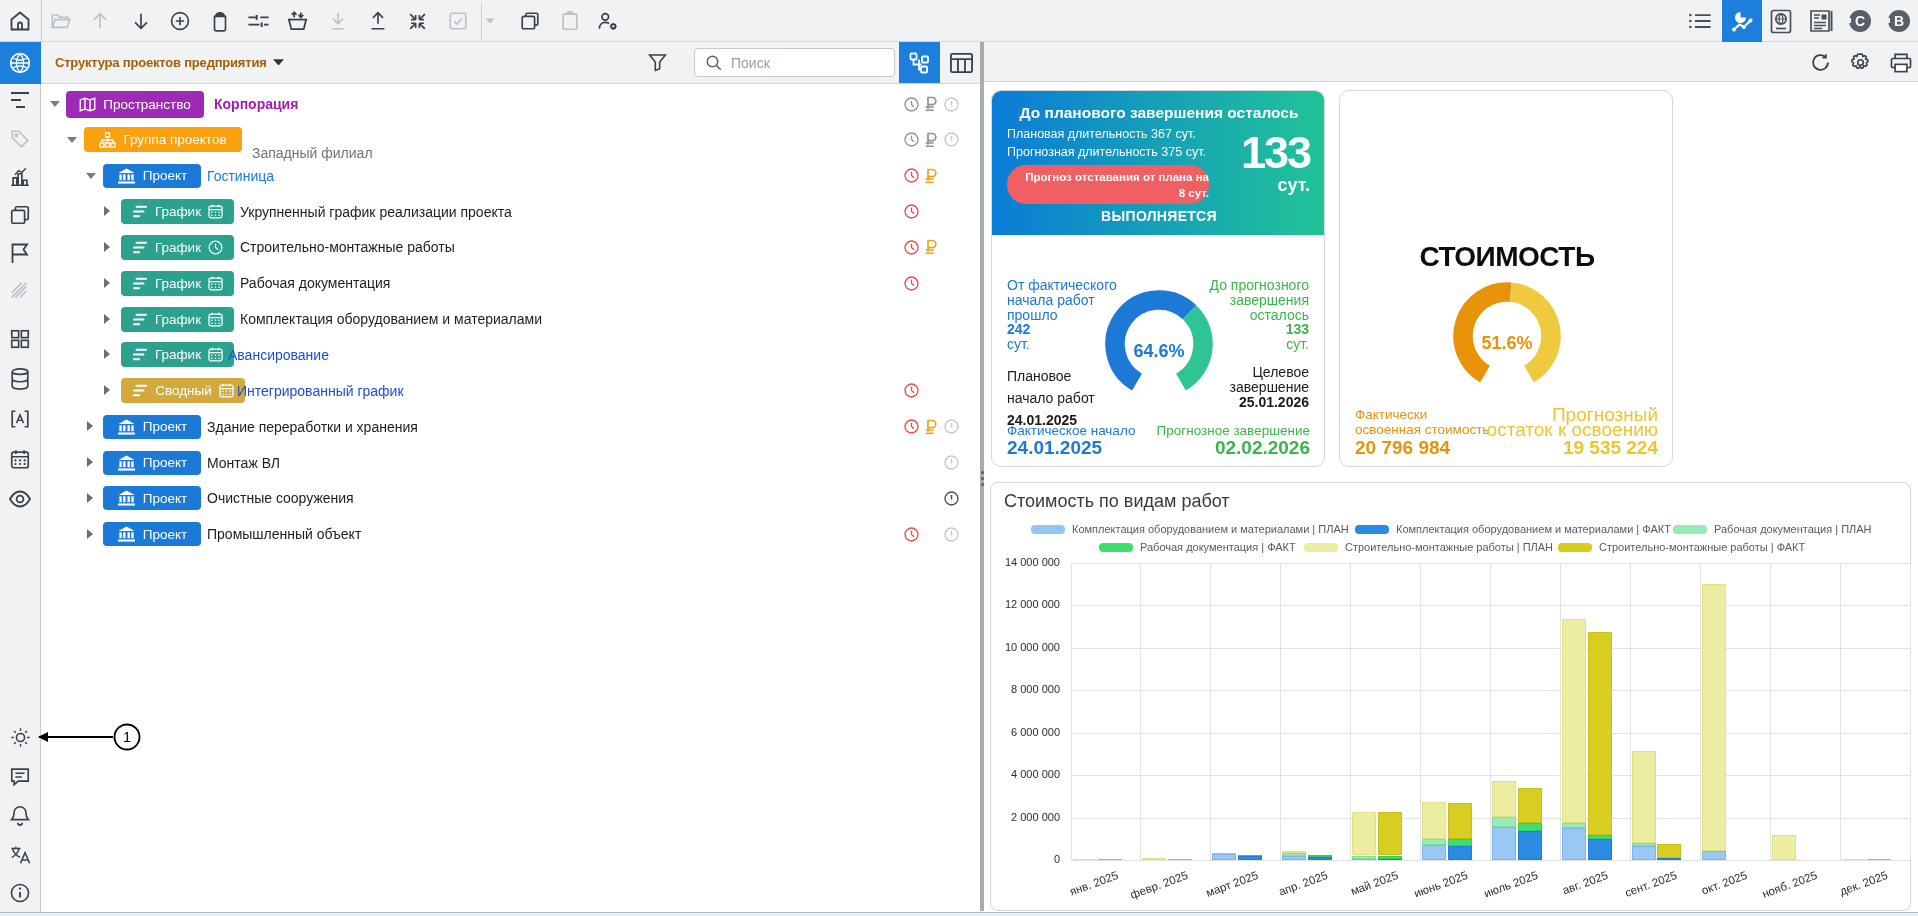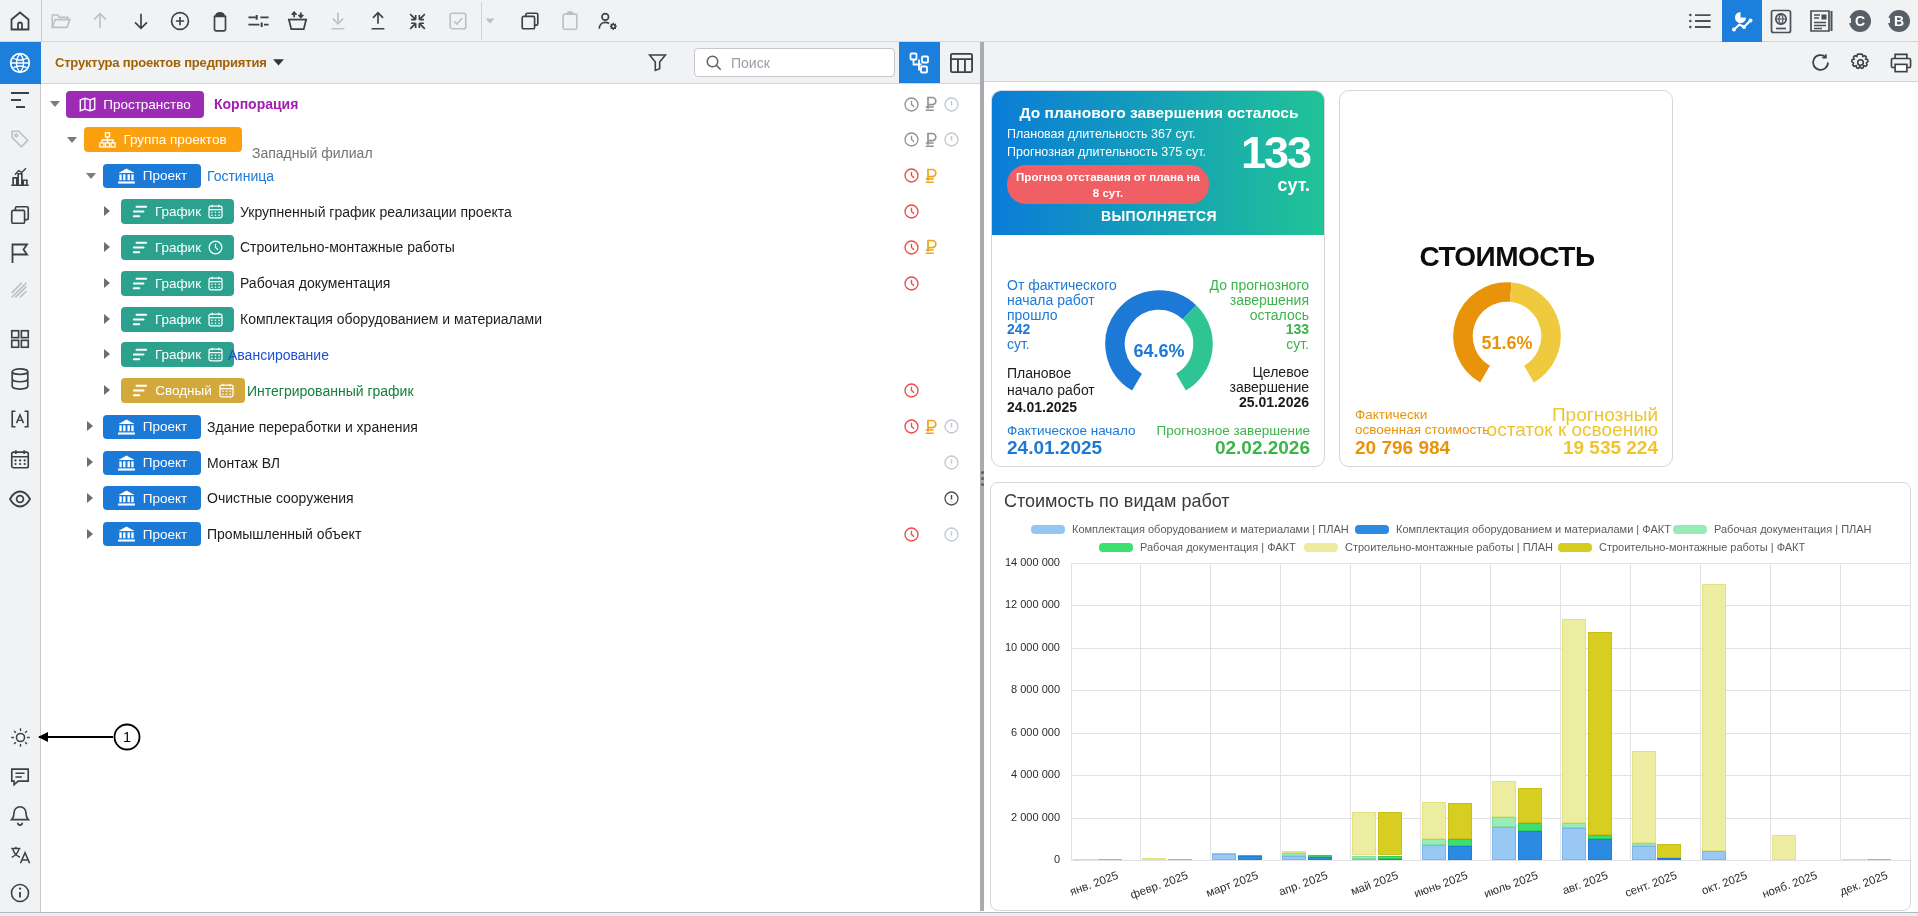--- a/index.html
+++ b/index.html
@@ -17,21 +17,21 @@
 #botline { left:0; top:912px; width:1918px; height:1px; background:#b5b8bb; }
 .vline { top:2px; width:1px; height:38px; background:#d0d0d0; }
 
 .badge { position:absolute; border-radius:4px; color:#fff; font-size:13.5px; display:flex; align-items:center; justify-content:center; gap:7px; }
 .lbl { position:absolute; font-size:14px; color:#1d1d1d; white-space:nowrap; }
 .caret-d { position:absolute; width:0; height:0; border-left:5.5px solid transparent; border-right:5.5px solid transparent; border-top:6px solid #7c7c7c; }
 .caret-r { position:absolute; width:0; height:0; border-top:5.5px solid transparent; border-bottom:5.5px solid transparent; border-left:6px solid #6e6e6e; }
 .rowico { position:absolute; }
 
 .card { position:absolute; background:#fff; border:1px solid #d6d6d6; border-radius:10px; overflow:hidden; }
-.pill { position:absolute; background:#ef5f63; border-radius:19px; color:#fff; font-weight:bold; font-size:11.5px; text-align:center; line-height:16px; display:flex; flex-direction:column; justify-content:center; }
+.pill { position:absolute; background:#ef5f63; border-radius:19px; color:#fff; font-weight:bold; font-size:11.5px; text-align:right; line-height:16px; display:flex; flex-direction:column; justify-content:center; }
 .pill div { white-space:nowrap; }
 
 .gl-h { position:absolute; height:1px; background:#e2e2e6; }
 .gl-v { position:absolute; width:1px; background:#e2e2e6; }
 .ylab { position:absolute; font-size:11px; color:#2d2d2d; text-align:right; width:80px; }
 .xlab { position:absolute; font-size:11.5px; color:#2d2d2d; white-space:nowrap; transform:rotate(-20deg); transform-origin:100% 0; }
 .bar { position:absolute; }
 .leg { position:absolute; display:flex; align-items:center; }
 .leg .sw { width:34px; height:9px; border-radius:4px; margin-right:7px; }
 .leg .tx { font-size:11px; color:#5b5b5b; white-space:nowrap;text-align:right; }
@@ -434,21 +434,21 @@
     <svg width="16" height="13" viewBox="0 0 18 15" fill="none" stroke="#fff" stroke-width="2.4" stroke-linecap="round">
       <path d="M5 2 H16 M2 7.5 H13 M2 13 H8"></path>
     </svg>
     <span>Сводный</span>
     <svg width="15" height="15" viewBox="0 0 18 18" fill="none" stroke="#fff" stroke-width="1.5">
       <rect x="1.2" y="2.5" width="15.6" height="14" rx="2"></rect>
       <path d="M1.2 6.8 h15.6 M5 1 v3 M13 1 v3"></path>
       <path d="M4.6 10 h.2 M8.9 10 h.2 M13.2 10 h.2 M4.6 13.5 h.2 M8.9 13.5 h.2 M13.2 13.5 h.2" stroke-width="1.8" stroke-linecap="round"></path>
     </svg>
   </div>
-<div class="lbl" style="left:247px;top:382.8px;color:#15803d">Интегрированный график</div>
+<div class="lbl" style="left:237px;top:382.8px;color:#1d4ed8">Интегрированный график</div>
 <svg class="rowico" style="left:904px;top:383.3px" width="15" height="15" viewBox="0 0 18 18" fill="none" stroke="#ea4b47" stroke-width="1.6">
     <circle cx="9" cy="9" r="7.8"></circle>
     <path d="M9 4.6 V9 l3 2.8"></path>
   </svg>
 <div class="caret-r" style="left:87px;top:421.1px"></div>
 <div class="badge" style="left:103px;top:414.6px;width:98px;height:24px;background:#1b79d8">
     <svg width="19" height="16" viewBox="0 0 22 19" fill="#fff">
       <path d="M11 0.5 L20.5 6 H1.5 Z"></path>
       <rect x="2.5" y="7.5" width="2.8" height="7"></rect>
       <rect x="7" y="7.5" width="2.8" height="7"></rect>
@@ -557,21 +557,21 @@
     <div class="abs" style="left:178px;top:85px;width:140px;text-align:right;color:#fff;font-weight:bold;font-size:18px;line-height:18px">сут.</div>
     <div class="abs" style="left:0;top:117px;width:334px;text-align:center;color:#fff;font-weight:bold;font-size:14px;letter-spacing:0.3px">ВЫПОЛНЯЕТСЯ</div>
   </div>
   <div class="abs" style="left:15px;top:187px;color:#1c79d6;font-size:14px;line-height:14.8px">От фактического<br>начала работ<br>прошло<br><b>242</b><br>сут.</div>
   <div class="abs" style="left:168px;top:187px;width:149px;text-align:right;color:#3cb44b;font-size:14px;line-height:14.8px">До прогнозного<br>завершения<br>осталось<br><b>133</b><br>сут.</div>
   <svg class="abs" style="left:112px;top:198px" width="110" height="110" viewBox="0 0 110 110" fill="none">
       <path d="M 33.00 93.11 A 44 44 0 1 1 85.45 23.24" stroke="#1c79d6" stroke-width="19.5"></path>
       <path d="M 85.45 23.24 A 44 44 0 0 1 77.00 93.11" stroke="#2fc493" stroke-width="19.5"></path>
     </svg>
   <div class="abs" style="left:112px;top:250px;width:110px;text-align:center;color:#1c79d6;font-weight:bold;font-size:18px">64.6%</div>
-  <div class="abs" style="left:15px;top:274px;color:#1b1b1b;font-size:14px;line-height:17px">Плановое<br>начало работ<br><b>24.01.2025</b></div>
+  <div class="abs" style="left:15px;top:274px;color:#1b1b1b;font-size:14px;line-height:22px">Плановое<br>начало работ<br><b>24.01.2025</b></div>
   <div class="abs" style="left:168px;top:274px;width:149px;text-align:right;color:#1b1b1b;font-size:14px;line-height:14.8px">Целевое<br>завершение<br><b>25.01.2026</b></div>
   <div class="abs" style="left:15px;top:332px;color:#1c79d6;font-size:13.5px">Фактическое начало</div>
   <div class="abs" style="left:15px;top:348px;color:#1c79d6;font-weight:bold;font-size:19px;line-height:17px">24.01.2025</div>
   <div class="abs" style="left:116px;top:332px;width:202px;text-align:right;color:#3cb44b;font-size:13.5px">Прогнозное завершение</div>
   <div class="abs" style="left:116px;top:348px;width:202px;text-align:right;color:#3cb44b;font-weight:bold;font-size:19px;line-height:17px">02.02.2026</div>
 </div>
 
 <div class="card" style="left:1339px;top:90px;width:334px;height:377px">
   <div class="abs" style="left:0;top:150px;width:334px;text-align:center;color:#0d0d0d;font-weight:bold;font-size:28px;letter-spacing:-0.5px">СТОИМОСТЬ</div>
   <svg class="abs" style="left:112px;top:190px" width="110" height="110" viewBox="0 0 110 110" fill="none">

